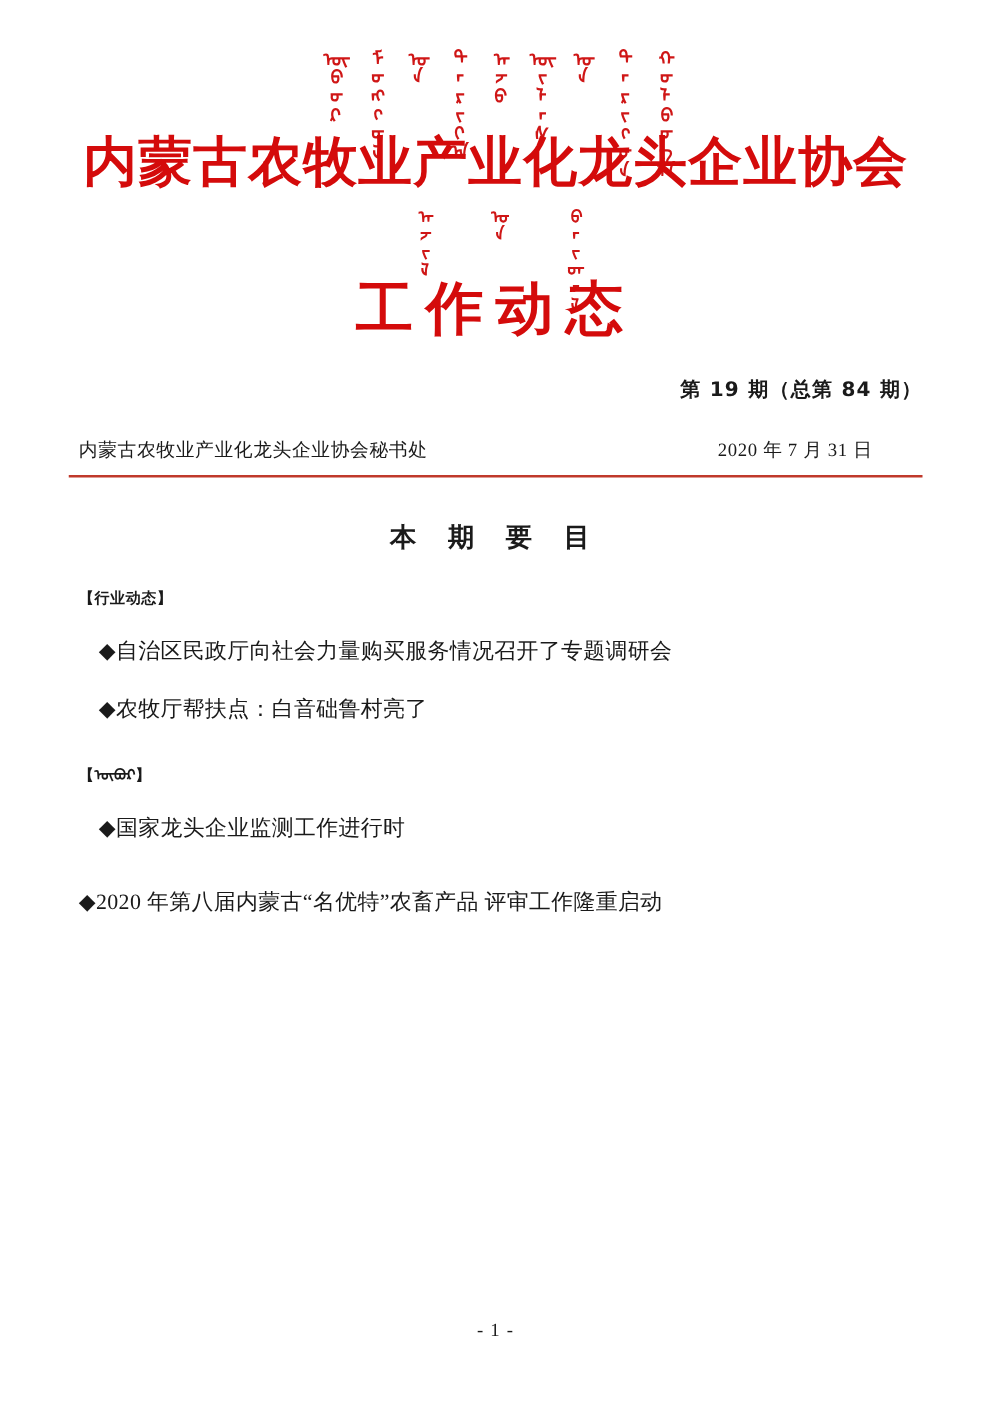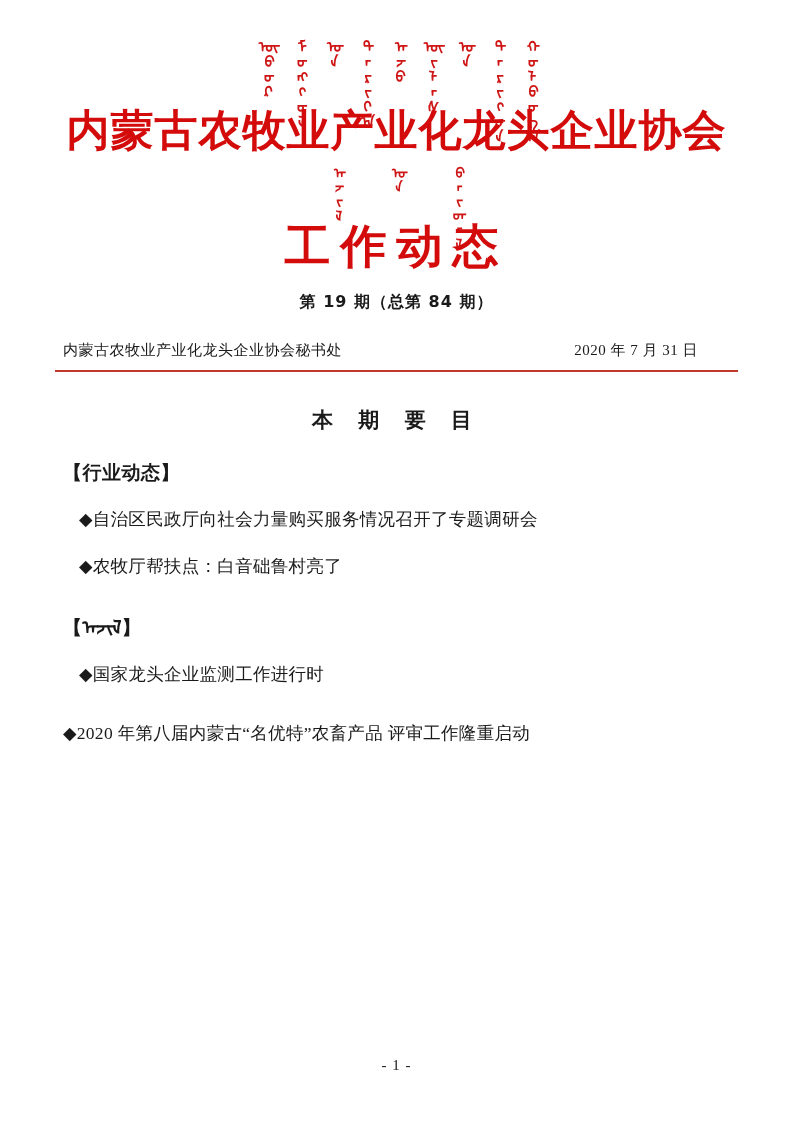--- a/index.html
+++ b/index.html
@@ -69,26 +69,26 @@
     font-family: "DejaVu Sans", "Liberation Sans", sans-serif;
     font-weight: 700;
     font-size: 46px;
     letter-spacing: 10px;
     line-height: 1.1;
     margin-top: 4px;
   }
 
   
   .issue-line {
-    text-align: center;
+    text-align: right;
     font-family: "DejaVu Sans", "Liberation Sans", sans-serif;
     font-weight: 700;
     font-size: 16px;
     letter-spacing: 1px;
-    margin-top: 20px;
+    margin-top: 30px;
   }
 
   
   .publisher-row {
     display: flex;
     justify-content: space-between;
     align-items: baseline;
     font-size: 15px;
     margin-top: 28px;
     padding: 0 8px 0 8px;
@@ -108,21 +108,21 @@
     text-align: center;
     font-family: "DejaVu Sans", "Liberation Sans", sans-serif;
     font-weight: 700;
     font-size: 21px;
     letter-spacing: 9px;
     margin-top: 34px;
   }
   .section-heading {
     font-family: "DejaVu Sans", "Liberation Sans", sans-serif;
     font-weight: 700;
-    font-size: 19px;
+    font-size: 12px;
     margin-top: 26px;
     margin-left: 8px;
     letter-spacing: 0.5px;
   }
   .entry {
     font-size: 17.5px;
     margin-top: 20px;
     margin-left: 24px;
     line-height: 1.55;
     letter-spacing: 0.3px;
@@ -185,19 +185,19 @@
 
   <div class="contents-heading">本 期 要 目</div>
 
   <div>
     <div class="section-heading">【行业动态】</div>
     <div class="entry">◆自治区民政厅向社会力量购买服务情况召开了专题调研会</div>
     <div class="entry">◆农牧厅帮扶点：白音础鲁村亮了</div>
   </div>
 
   <div>
-    <div class="section-heading">【ᠠᠵᠢᠯ】</div>
+    <div class="section-heading">【ᠥᠪᠥᠷ】</div>
     <div class="entry">◆国家龙头企业监测工作进行时</div>
     <div class="entry wide gap-lg">◆2020 年第八届内蒙古“名优特”农畜产品 评审工作隆重启动</div>
   </div>
 
   <div class="footer">- 1 -</div>
 </div>
 
 </body></html>

